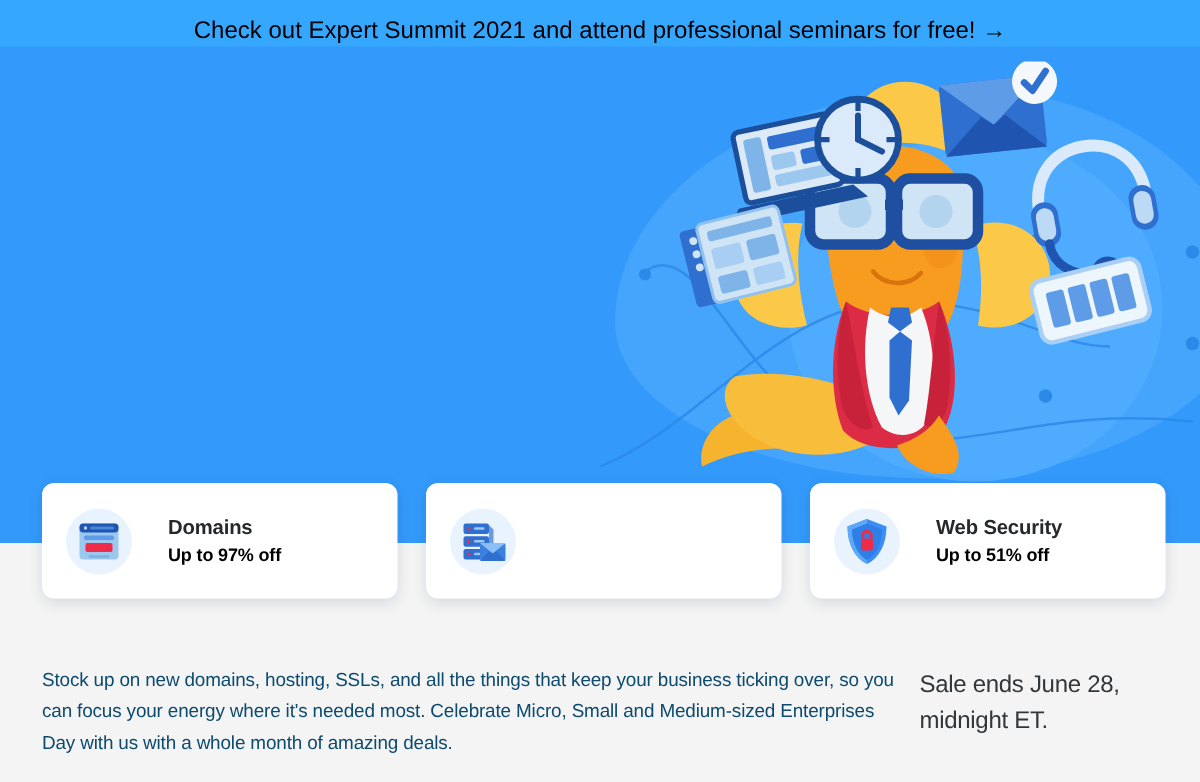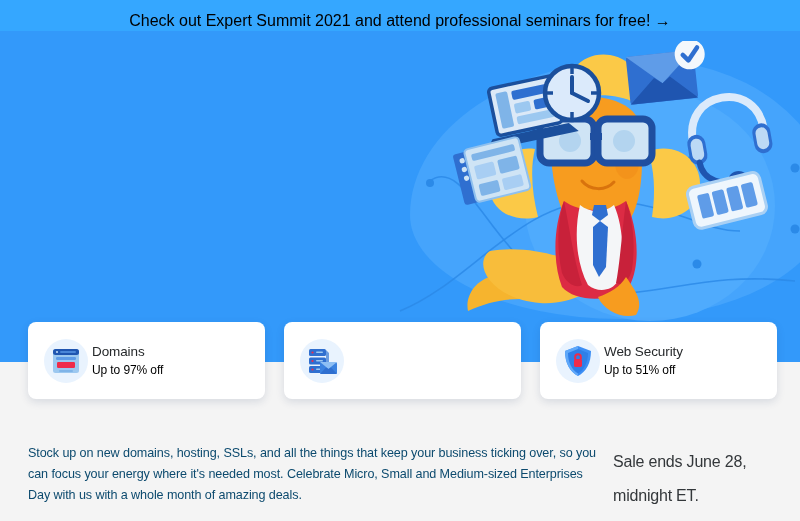--- a/index.html
+++ b/index.html
@@ -55,33 +55,33 @@
     box-shadow: 0 3px 9px rgba(20,50,90,0.13);
     display: flex; align-items: center; padding-left: 16px;
     cursor: pointer;
   }
   .card-icon-wrap {
     width: 44px; height: 44px; border-radius: 50%;
     background: #e9f3fe;
     display: flex; align-items: center; justify-content: center;
     flex: 0 0 44px;
   }
-  .card-text { margin-left: 4px; }
+  .card-text { margin-left: 24px; font-weight: bold; }
   .card-title { font-size: 13.5px; color: #26292b; letter-spacing: -0.1px; }
   .card-discount { font-size: 12px; color: #000000; margin-top: 4px; letter-spacing: -0.1px; }
 
   
   .bottom { position: absolute; left: 0; top: 432px; width: 800px; height: 89px; }
   .bottom-copy {
     position: absolute; left: 28px; top: 11px; width: 570px;
     color: #0c4a6e; font-size: 12.6px; line-height: 21px; letter-spacing: -0.1px;
   }
   .bottom-sale {
     position: absolute; left: 613px; top: 13px; width: 170px;
-    color: #33373a; font-size: 16px; line-height: 34px; letter-spacing: -0.2px;
+    color: #33373a; font-size: 16px; line-height: 24px; letter-spacing: -0.2px;
   }
 </style>
 </head>
 <body>
 
 <div class="page">
 
   <div class="announce-bar">
     <span>
       <span>Check out Expert Summit 2021 and attend professional seminars for free!</span>

